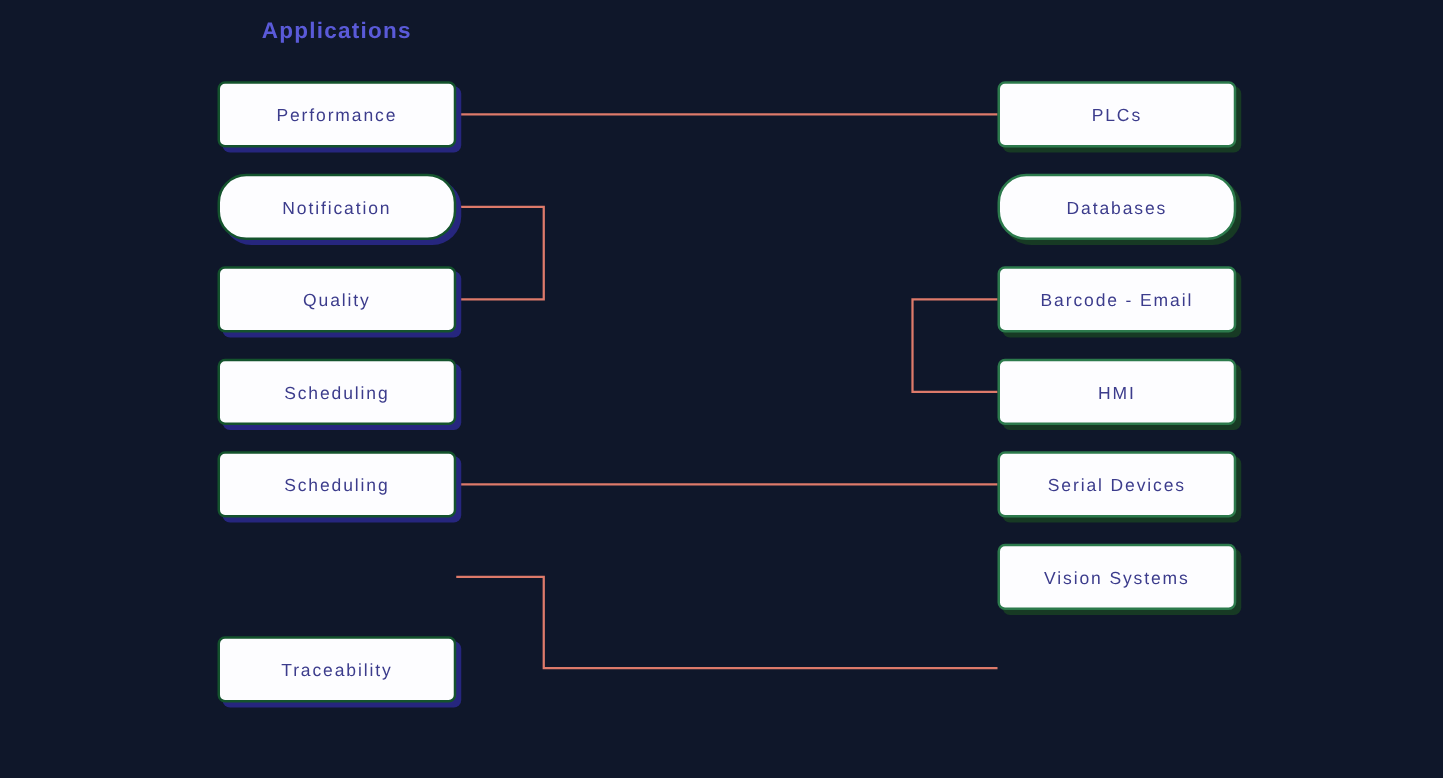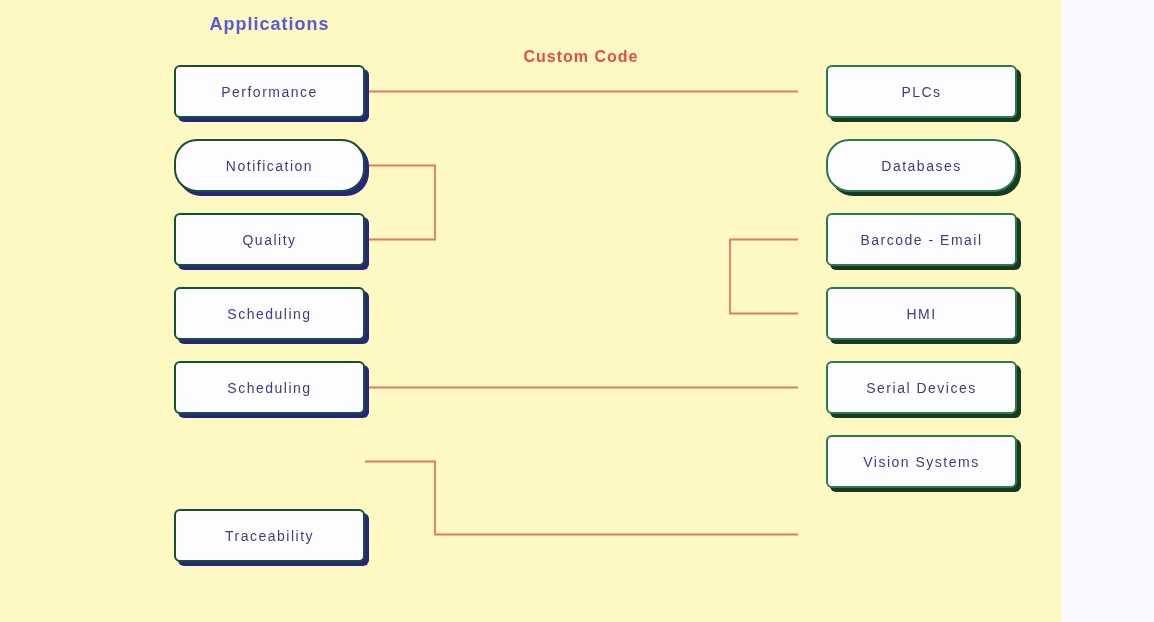--- a/index.html
+++ b/index.html
@@ -3,23 +3,23 @@
 <meta charset="utf-8">
 <style>
   html, body {
     margin: 0;
     padding: 0;
     background: #f9f9fe;
     font-family: "Liberation Sans", sans-serif;
   }
   .stage {
     position: relative;
-    width: 1062px;
+    width: 1154px;
     height: 622px;
-    background: #fef9c3;
+    background: #0f172a;
     overflow: hidden;
   }
   .connectors {
     position: absolute;
     top: 0;
     left: 0;
     pointer-events: none;
   }
   .col-header {
     position: absolute;
@@ -59,21 +59,20 @@
   }
   .box.left {
     left: 174px;
     border: 2px solid #14532d;
     box-shadow: 4px 4px 0 #26267e;
   }
   .box.right {
     left: 798px;
     border: 2px solid #2c7a4c;
     box-shadow: 4px 4px 0 #173a24;
-    margin-left: 28px;
   }
   .r0 { top: 65px; }
   .r1 { top: 139px; border-radius: 23px; }
   .r2 { top: 213px; }
   .r3 { top: 287px; }
   .r4 { top: 361px; }
   .r5 { top: 435px; }
   .r6 { top: 509px; }
 </style>
 </head>
@@ -83,21 +82,20 @@
 
   <svg class="connectors" width="1154" height="622">
     <polyline points="365,91.5 798,91.5" fill="none" stroke-width="1.8" stroke="#dd7a6a"></polyline>
     <polyline points="365,165.5 435,165.5 435,239.5 365,239.5" fill="none" stroke-width="1.8" stroke="#dd7a6a"></polyline>
     <polyline points="798,239.5 730,239.5 730,313.5 798,313.5" fill="none" stroke-width="1.8" stroke="#dd7a6a"></polyline>
     <polyline points="365,387.5 798,387.5" fill="none" stroke-width="1.8" stroke="#dd7a6a"></polyline>
     <polyline points="365,461.5 435,461.5 435,534.5 798,534.5" fill="none" stroke-width="1.8" stroke="#dd7a6a"></polyline>
   </svg>
 
   <div class="col-header left-header">Applications</div>
-  <div class="custom-code-label">Custom Code</div>
 
   <div class="box left r0">Performance</div>
   <div class="box left r1">Notification</div>
   <div class="box left r2">Quality</div>
   <div class="box left r3">Scheduling</div>
   <div class="box left r4">Scheduling</div>
   <div class="box left r6">Traceability</div>
 
   <div class="box right r0">PLCs</div>
   <div class="box right r1">Databases</div>

